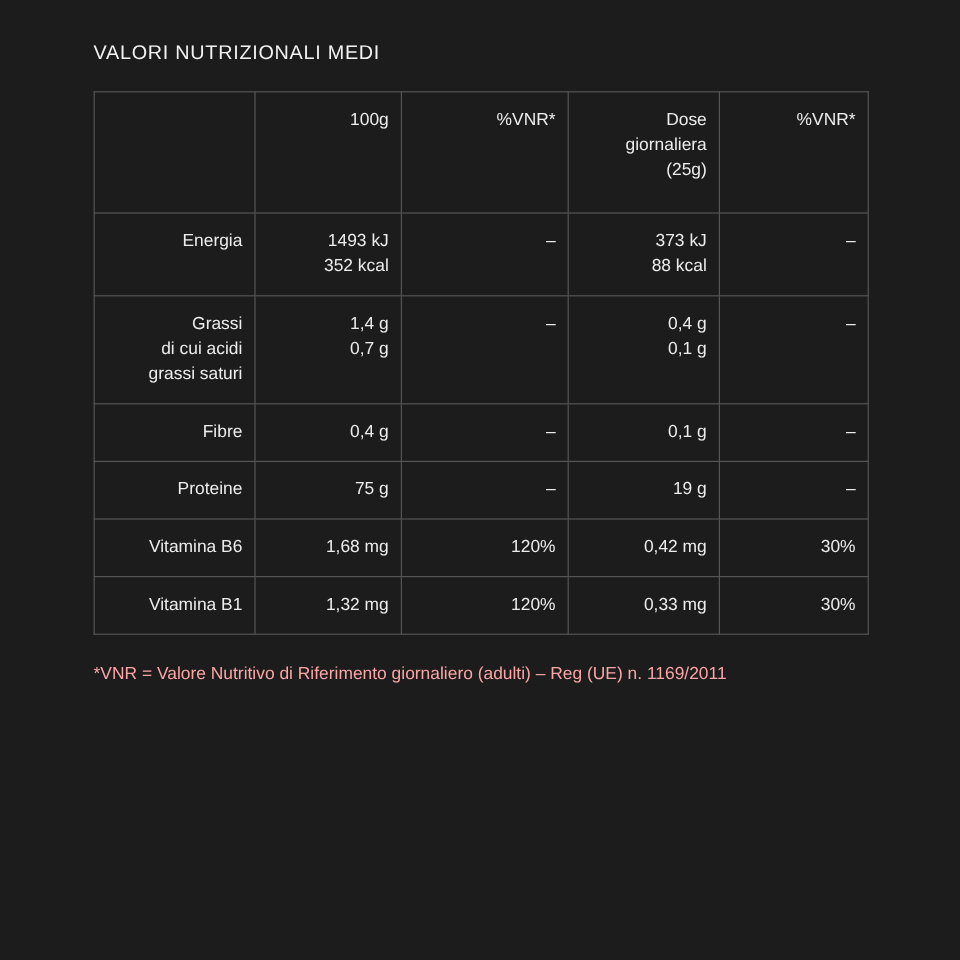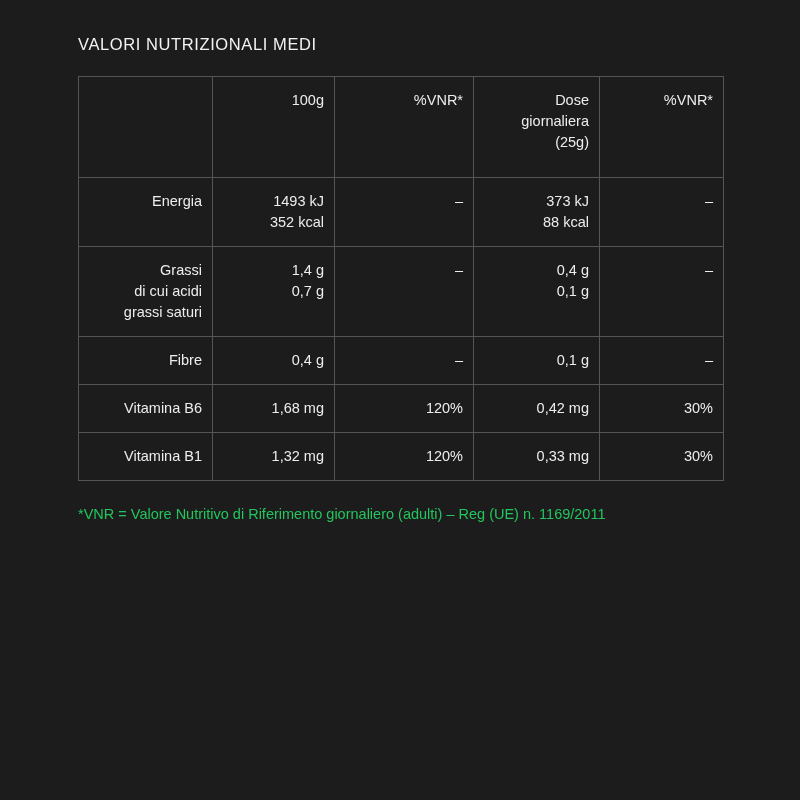--- a/index.html
+++ b/index.html
@@ -61,21 +61,21 @@
   .cell-lines span {
     display: block;
   }
   .dash {
     color: #e8e8e8;
   }
   .footnote {
     margin-top: 22px;
     font-size: 14.5px;
     line-height: 1.55;
-    color: #22c55e;
+    color: #fca5a5;
     width: 600px;
   }
 </style>
 </head>
 <body>
 
 <div class="page">
 
   <h1 class="title">VALORI NUTRIZIONALI MEDI</h1>
 
@@ -138,20 +138,27 @@
 
 
       <tr>
         <td>Fibre</td>
         <td>0,4 g</td>
         <td class="dash">–</td>
         <td>0,1 g</td>
         <td class="dash">–</td>
       </tr>
 
+      <tr>
+        <td>Proteine</td>
+        <td>75 g</td>
+        <td class="dash">–</td>
+        <td>19 g</td>
+        <td class="dash">–</td>
+      </tr>
 
 
       <tr>
         <td>Vitamina B6</td>
         <td>1,68 mg</td>
         <td>120%</td>
         <td>0,42 mg</td>
         <td>30%</td>
       </tr>
 

